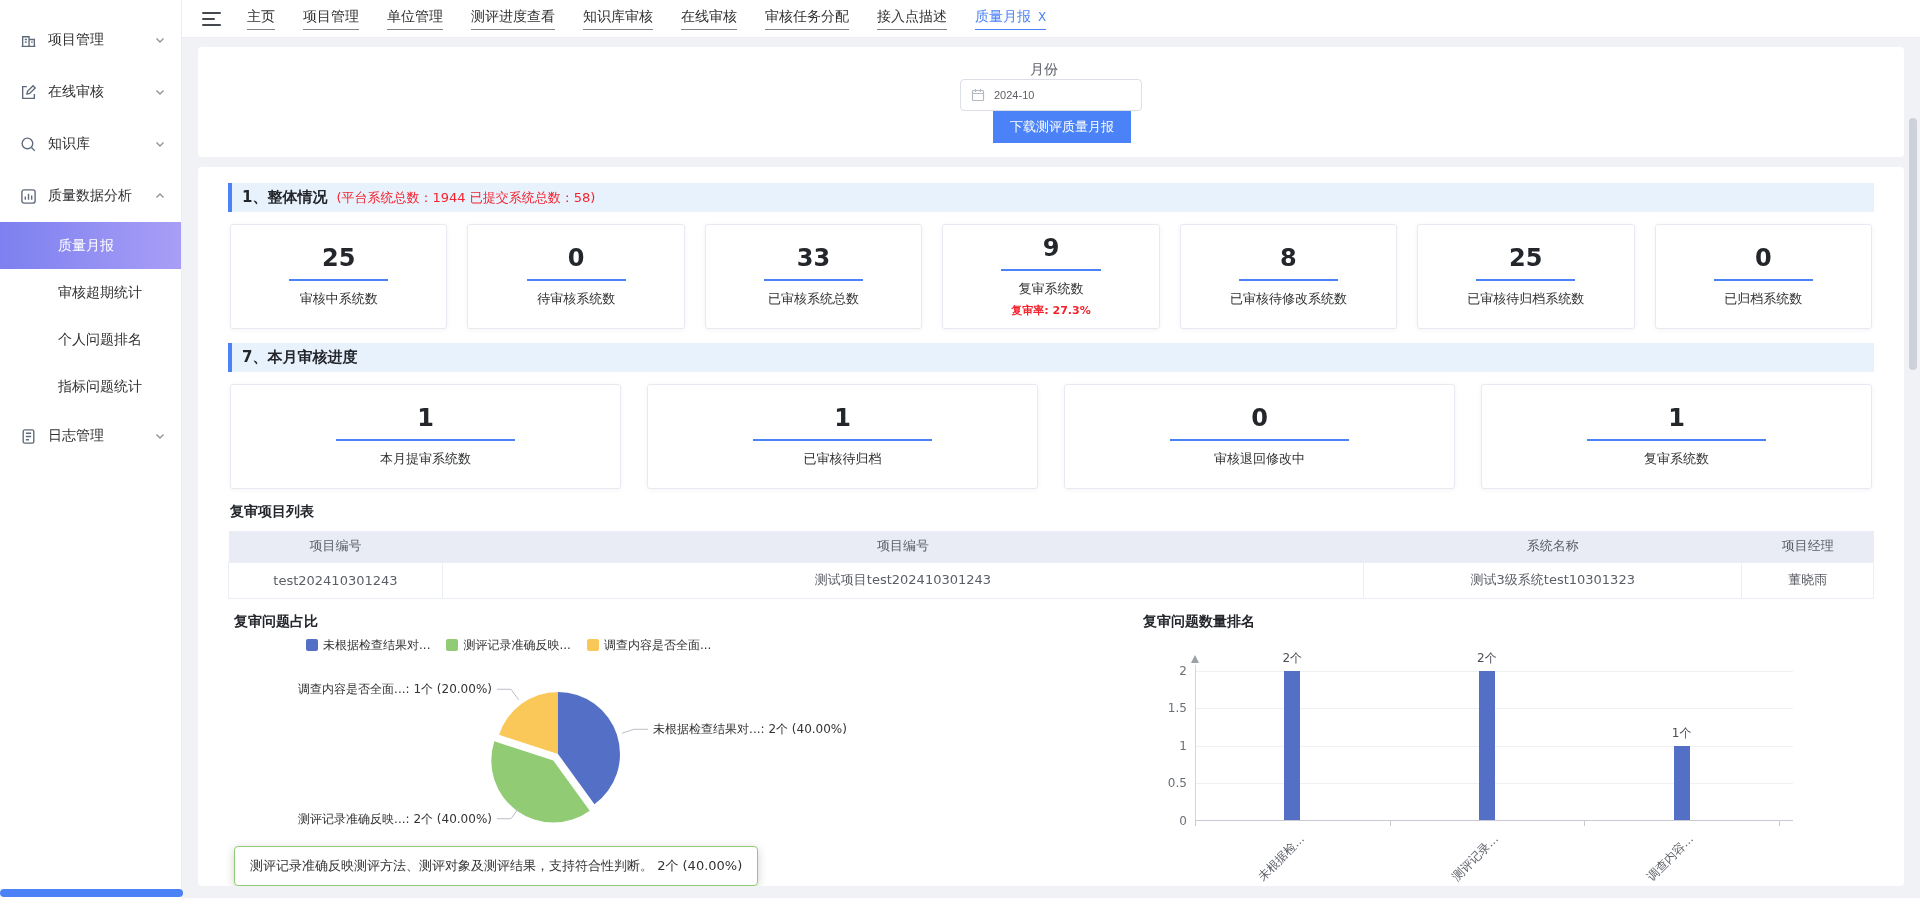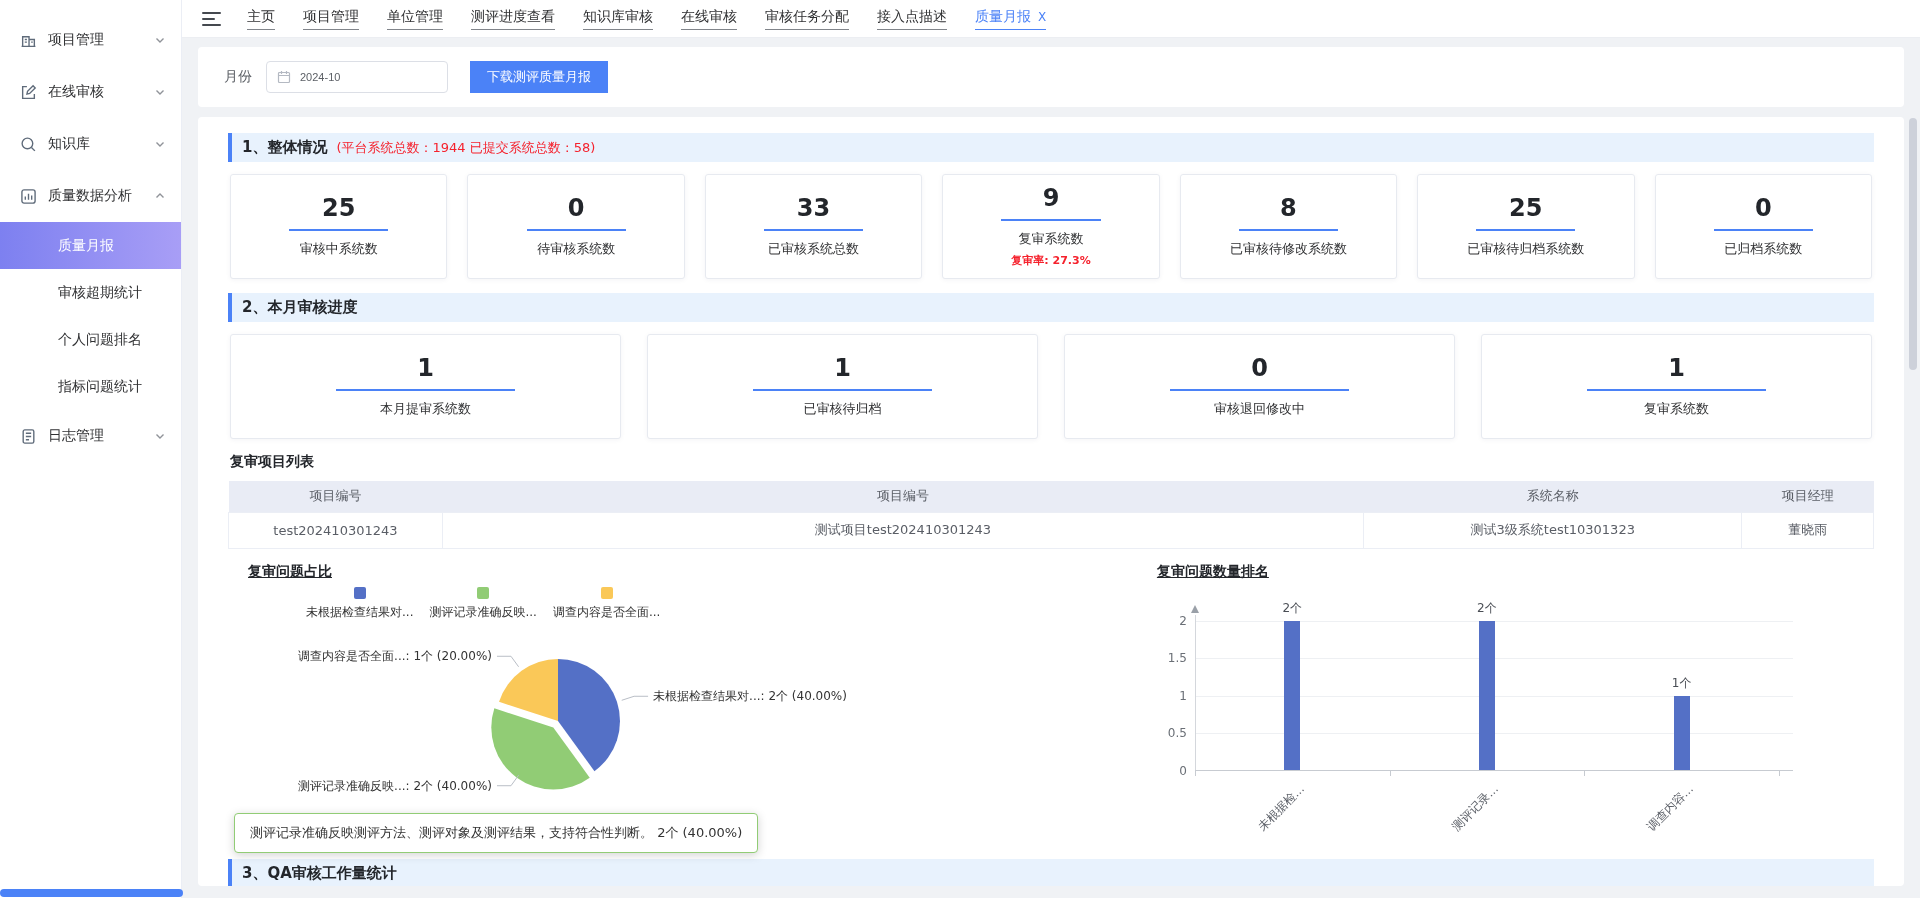--- a/index.html
+++ b/index.html
@@ -30,21 +30,21 @@
 
   .tabbar { background:#fff; height:38px; display:flex; align-items:center; padding:0 20px; border-bottom:1px solid #eceef2; flex-shrink:0; }
   .hamburger { width:19px; height:14px; display:flex; flex-direction:column; justify-content:space-between; margin-right:26px; cursor:pointer; }
   .hamburger span { display:block; height:2px; background:#45494f; border-radius:1px; }
   .hamburger span:nth-child(2) { width:70%; }
   .tabs { display:flex; align-items:center; gap:28px; }
   .tab { font-size:14px; color:#303133; cursor:pointer; padding-bottom:3px; border-bottom:1px solid #80848a; white-space:nowrap; }
   .tab.active { color:var(--accent,#4b82f7); border-bottom-color:var(--accent,#4b82f7); }
   .tab .tab-close { margin-left:7px; font-size:12px; }
 
-  .filter-card { margin:9px 16px 0; background:#fff; border-radius:4px; padding:14px 26px; display:flex; align-items:center; flex-shrink:0; }
+  .filter-card { margin:9px 16px 0; background:#fff; border-radius:4px; padding:14px 26px; display:flex; align-items:center; flex-shrink:0;flex-direction:column; }
   .month-label { font-size:14px; color:#5c6066; margin-right:14px; }
   .month-input { width:182px; height:32px; border:1px solid #dcdfe6; border-radius:4px; display:flex; align-items:center; padding:0 10px; gap:9px; background:#fff; }
   .month-input svg { width:14px; height:14px; color:#b4b9c2; flex-shrink:0; }
   .month-input input { border:none; outline:none; font-size:11px; color:#5c6066; width:100%; font-family:Liberation Sans, sans-serif; background:transparent; }
   .download-btn { margin-left:22px; height:32px; padding:0 17px; background:var(--accent,#4b82f7); color:#fff; border:none; border-radius:0; font-size:13px; cursor:pointer; font-family:inherit; }
 
   .main-card { margin:10px 16px 12px; background:#fff; border-radius:4px; padding:16px 30px; flex:1; overflow:hidden; }
 
   .section-bar { background:var(--section-bg,#e8f2fd); border-left:4px solid var(--accent,#4b82f7); height:29px; display:flex; align-items:center; padding:0 10px; margin-bottom:12px; }
   .section-title { font-size:15px; font-weight:bold; color:#23262b; }
@@ -61,23 +61,23 @@
 
   .table-title { font-size:14px; font-weight:bold; color:#23262b; margin:4px 2px 10px; }
   table.review { width:100%; border-collapse:collapse; font-size:13px; }
   table.review th { background:#e9ecf5; color:#5a5e66; font-weight:normal; height:31px; text-align:center; }
   table.review td { height:36px; text-align:center; color:#5a5e66; border:1px solid #ebeef5; background:#fff; }
 
   
   .charts-row { display:flex; margin-top:12px; }
   .chart-left { flex:1.25; position:relative; min-width:0; }
   .chart-right { flex:1; position:relative; min-width:0; padding-right:10px; }
-  .chart-title { font-size:14px; font-weight:bold; color:#23262b; margin:2px 0 6px 20px;text-decoration:underline; }
+  .chart-title { font-size:14px; font-weight:bold; color:#23262b; margin:2px 0 6px 6px; }
   .pie-legend { display:flex; gap:16px; margin:4px 0 0 78px; align-items:center; }
-  .legend-item { display:flex; align-items:center; gap:5px; font-size:12px; color:#333; cursor:pointer; white-space:nowrap;flex-direction:column; }
+  .legend-item { display:flex; align-items:center; gap:5px; font-size:12px; color:#333; cursor:pointer; white-space:nowrap; }
   .legend-swatch { width:12px; height:12px; border-radius:2px; display:inline-block; }
   .pie-svg text { font-size:12px; fill:#333; }
   .pie-tooltip { display:inline-block; position:relative; margin:-16px 0 0 6px; padding:10px 15px; background:#fff; border:1px solid var(--tooltip-border,#91cc75); border-radius:4px; box-shadow:0 2px 10px rgba(0,0,0,0.18); font-size:13px; color:#333; z-index:5; white-space:nowrap; }
 
   .bar-plot { position:relative; height:150px; margin:40px 85px 72px 58px; }
   .bar-plot::before { content:''; position:absolute; left:0; top:-6px; bottom:0; width:1px; background:#d4d7dc; }
   .bar-plot::after { content:''; position:absolute; left:0; right:-14px; bottom:0; height:1px; background:#c7cbd1; }
   .y-arrow { position:absolute; left:-3.5px; top:-16px; width:0; height:0; border-left:4px solid transparent; border-right:4px solid transparent; border-bottom:8px solid #9aa0a8; }
   .gridline { position:absolute; left:1px; right:-14px; height:1px; background:#eef0f3; }
   .ytick { position:absolute; left:-36px; width:28px; text-align:right; transform:translateY(-50%); font-size:12px; color:#6a6f76; }
@@ -269,21 +269,21 @@
         </div>
         <div class="stat-card">
           <div class="stat-value">0</div>
           <div class="stat-line"></div>
           <div class="stat-label">已归档系统数</div>
 
         </div>
       </div>
 
       <div class="section-bar">
-        <span class="section-title">2、本月审核进度</span>
+        <span class="section-title">7、本月审核进度</span>
       </div>
 
       <div class="stats-row four">
         <div class="stat-card">
           <div class="stat-value">1</div>
           <div class="stat-line"></div>
           <div class="stat-label">本月提审系统数</div>
         </div>
         <div class="stat-card">
           <div class="stat-value">1</div>

